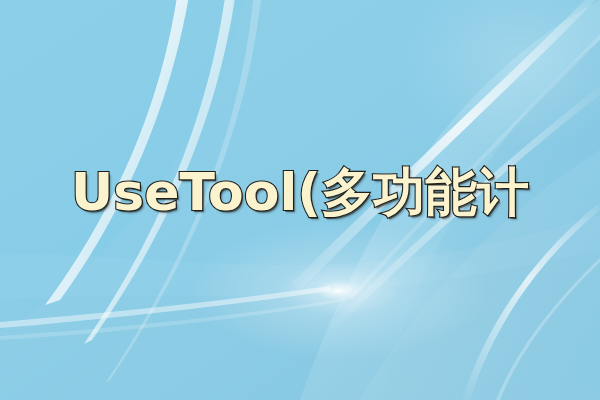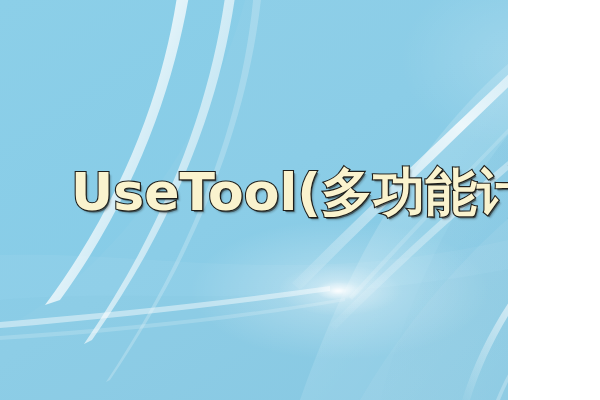--- a/index.html
+++ b/index.html
@@ -2,21 +2,21 @@
 <html><head>
 <meta charset="utf-8">
 <style>
   html, body {
     margin: 0;
     padding: 0;
     background: #ffffff;
   }
   #banner {
     position: relative;
-    width: 508px;
+    width: 600px;
     height: 400px;
     overflow: hidden;
     font-family: "DejaVu Sans", "Liberation Sans", sans-serif;
     background: linear-gradient(150deg, #83cae6 0%, #86cbe6 28%, #89cde7 48%, #82c8e3 72%, #7ec6e2 100%);
   }
 
   
   .art {
     position: absolute;
     inset: 0;

